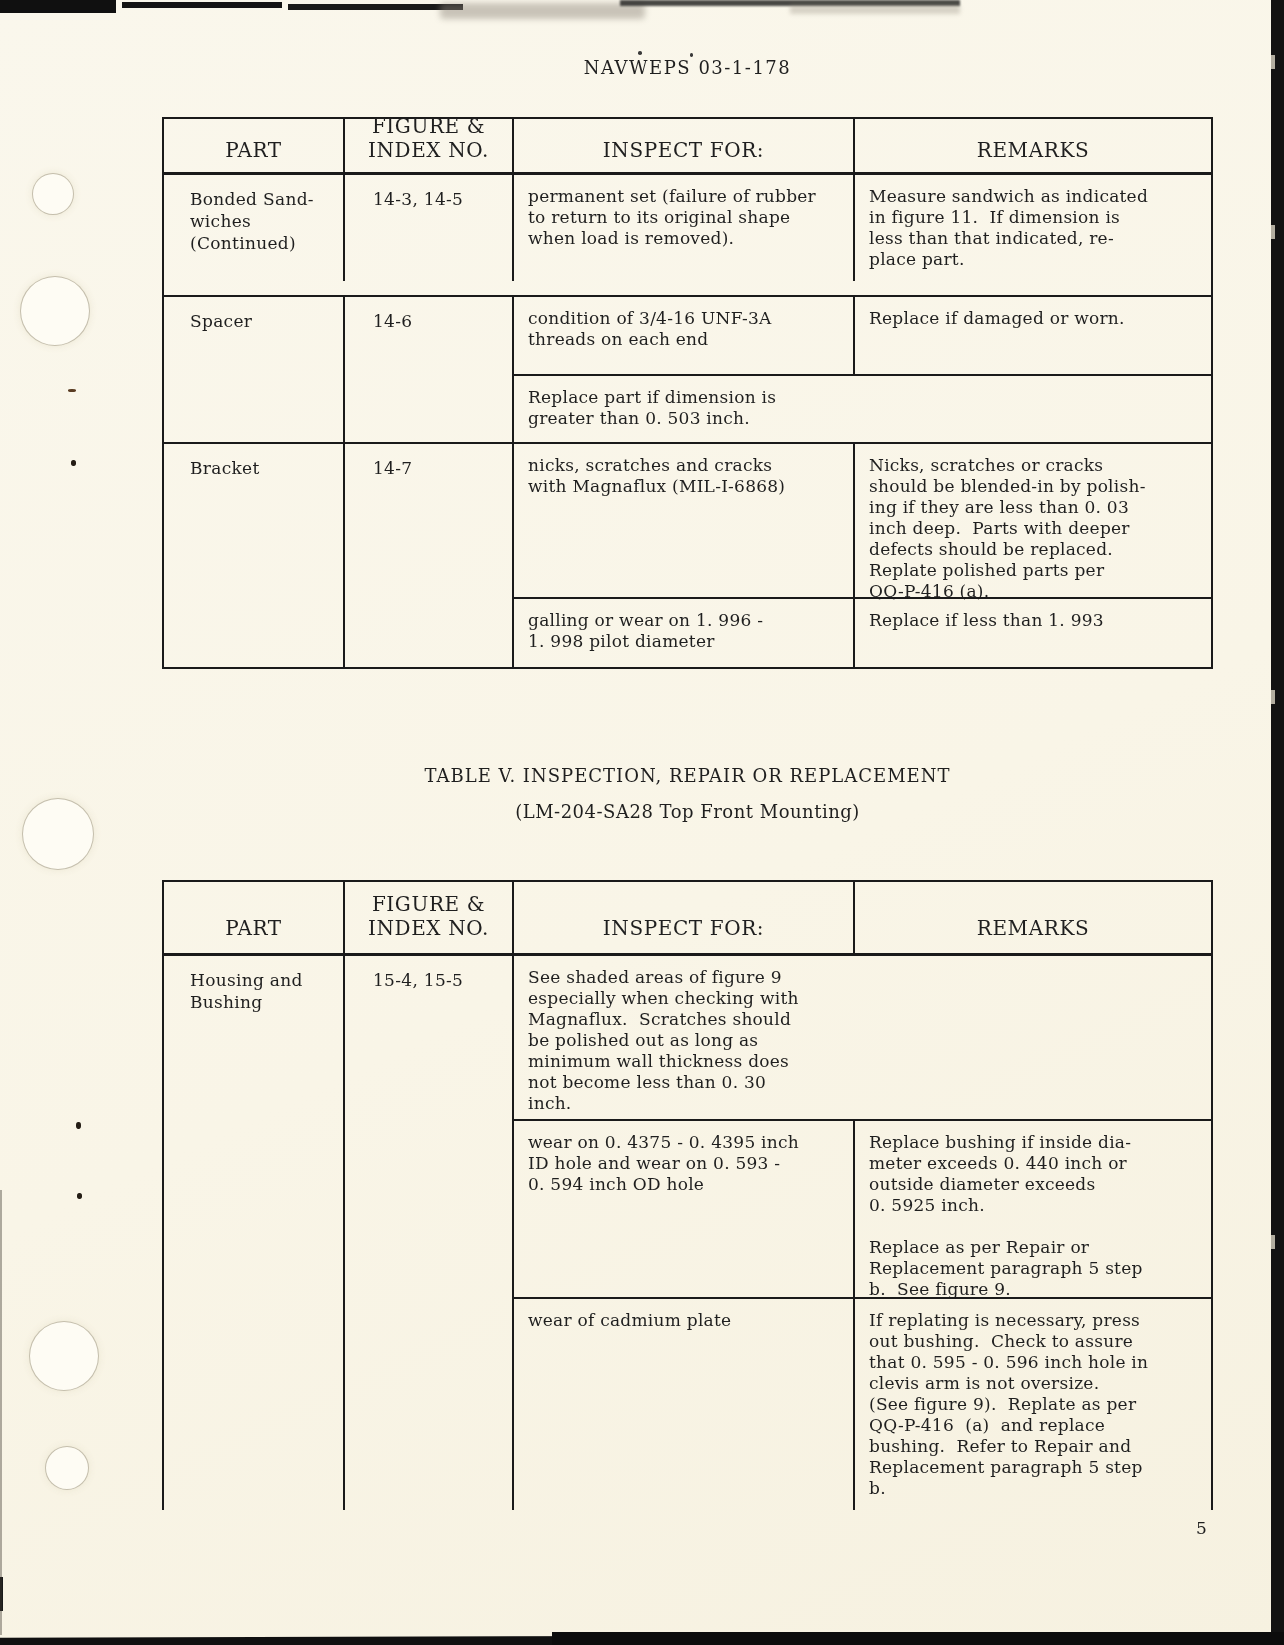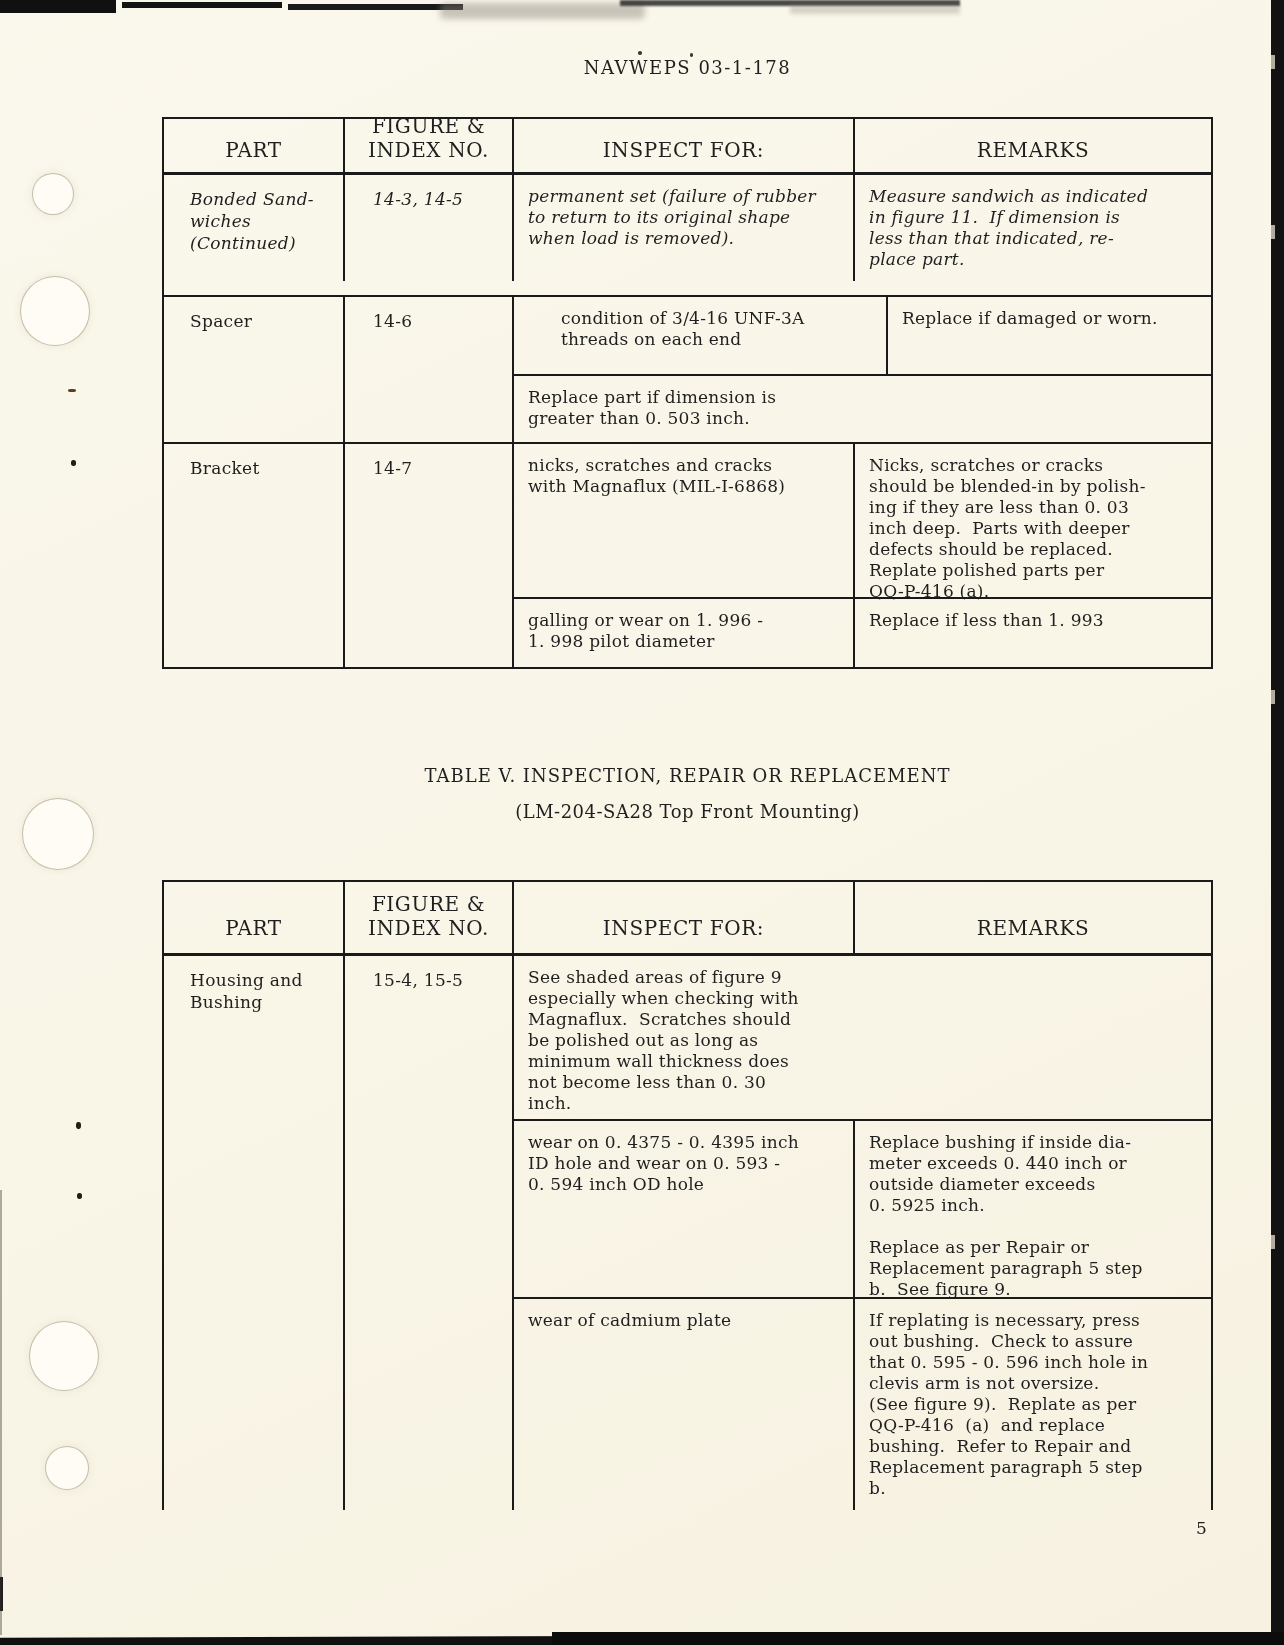--- a/index.html
+++ b/index.html
@@ -99,21 +99,21 @@
           <span>INDEX NO.</span>
         </div>
       <div class="c3 hc">
           <span>INSPECT FOR:</span>
         </div>
       <div class="c4 hc">
           <span>REMARKS</span>
         </div>
     </div>
 
-    <div class="trow" style="height:106px;font-style:italic;">
+    <div class="trow" style="height:106px;">
       <div class="c1 pc">Bonded Sand-
 wiches
 (Continued)</div>
       <div class="c2 fc">14-3, 14-5</div>
       <div class="subcol">
         <div class="subrow">
           <div class="c3 tc">permanent set (failure of rubber
 to return to its original shape
 when load is removed).</div>
           <div class="c4 tc">Measure sandwich as indicated
@@ -121,21 +121,21 @@
 less than that indicated, re-
 place part.</div>
         </div>
       </div>
     </div>
 
     <div class="trow" style="height:145px;margin-top:14px;">
       <div class="c1 pc">Spacer</div>
       <div class="c2 fc">14-6</div>
       <div class="subcol">
-        <div class="subrow" style="flex:none;height:77px;padding-left:33px;">
+        <div class="subrow" style="flex:none;height:77px;">
           <div class="c3 tc">condition of 3/4-16 UNF-3A
 threads on each end</div>
           <div class="c4 tc">Replace if damaged or worn.</div>
         </div>
         <div class="subrow">
           <div class="c4 tc">Replace part if dimension is
 greater than 0. 503 inch.</div>
         </div>
       </div>
     </div>

